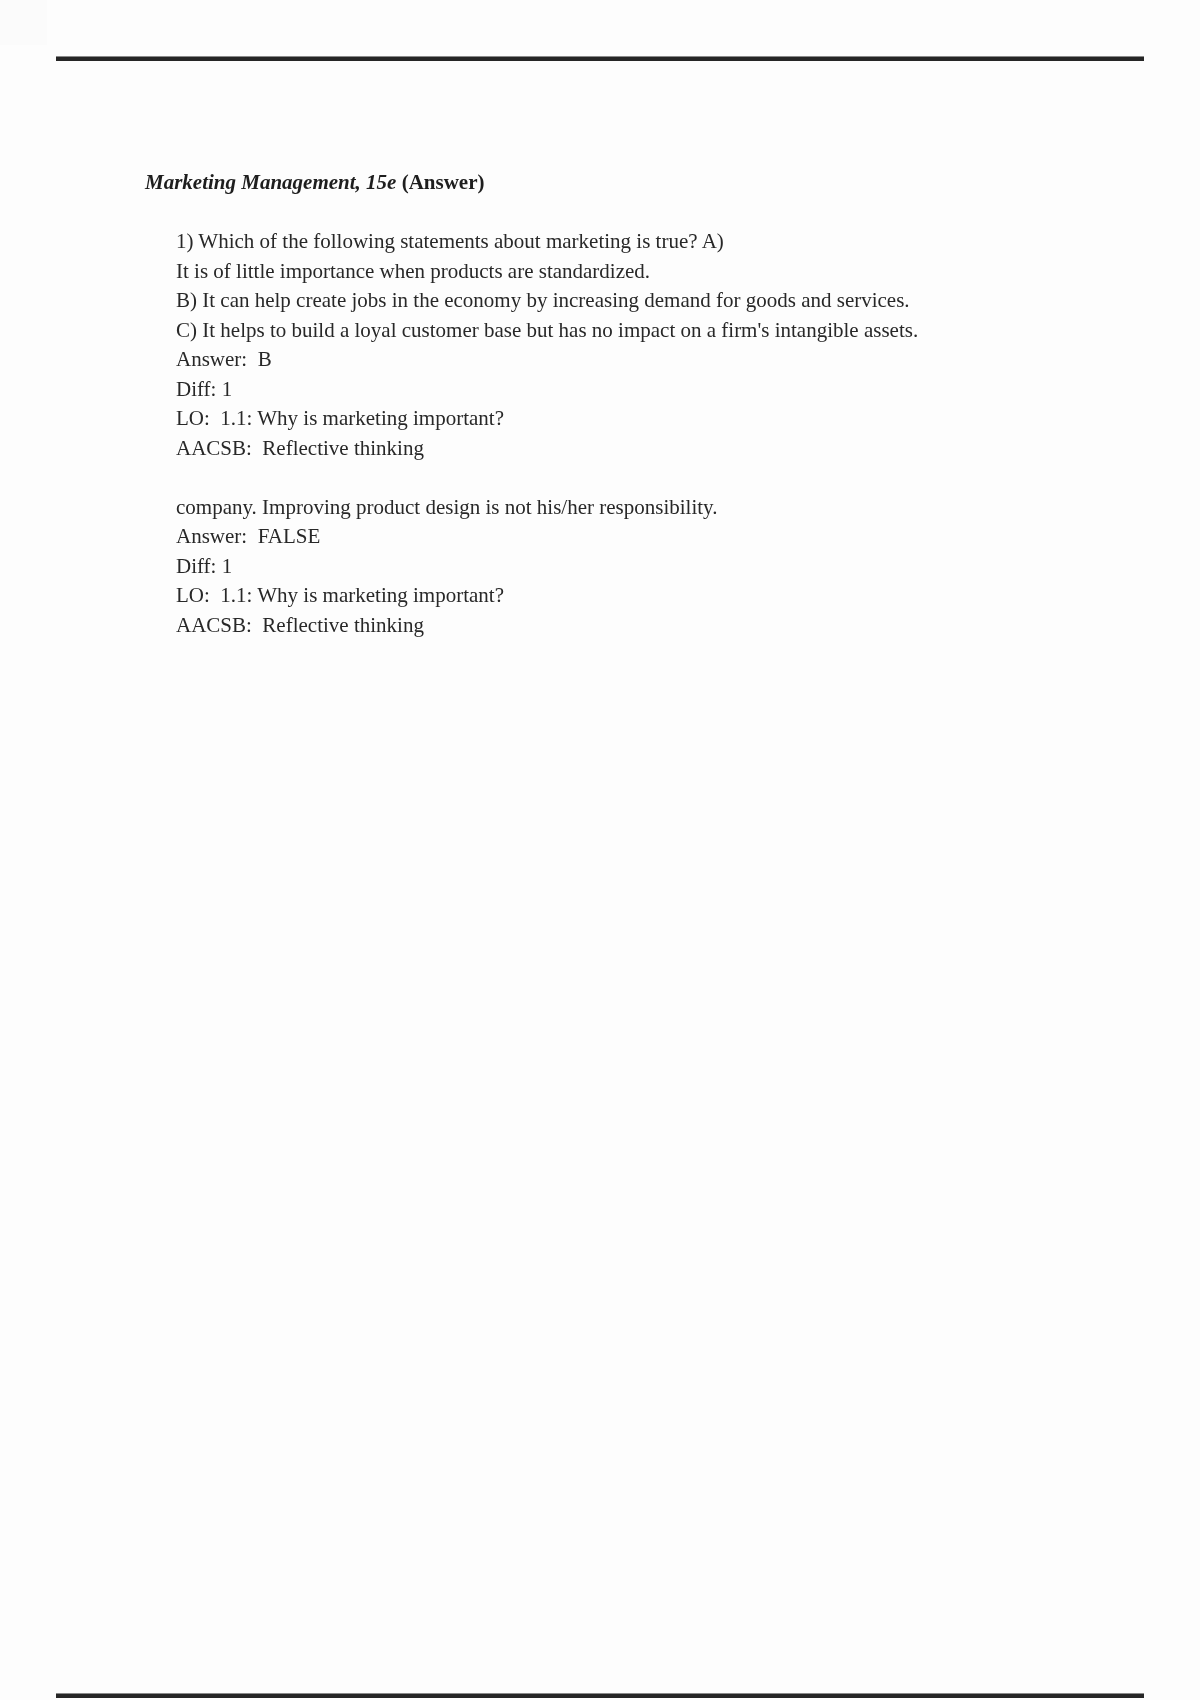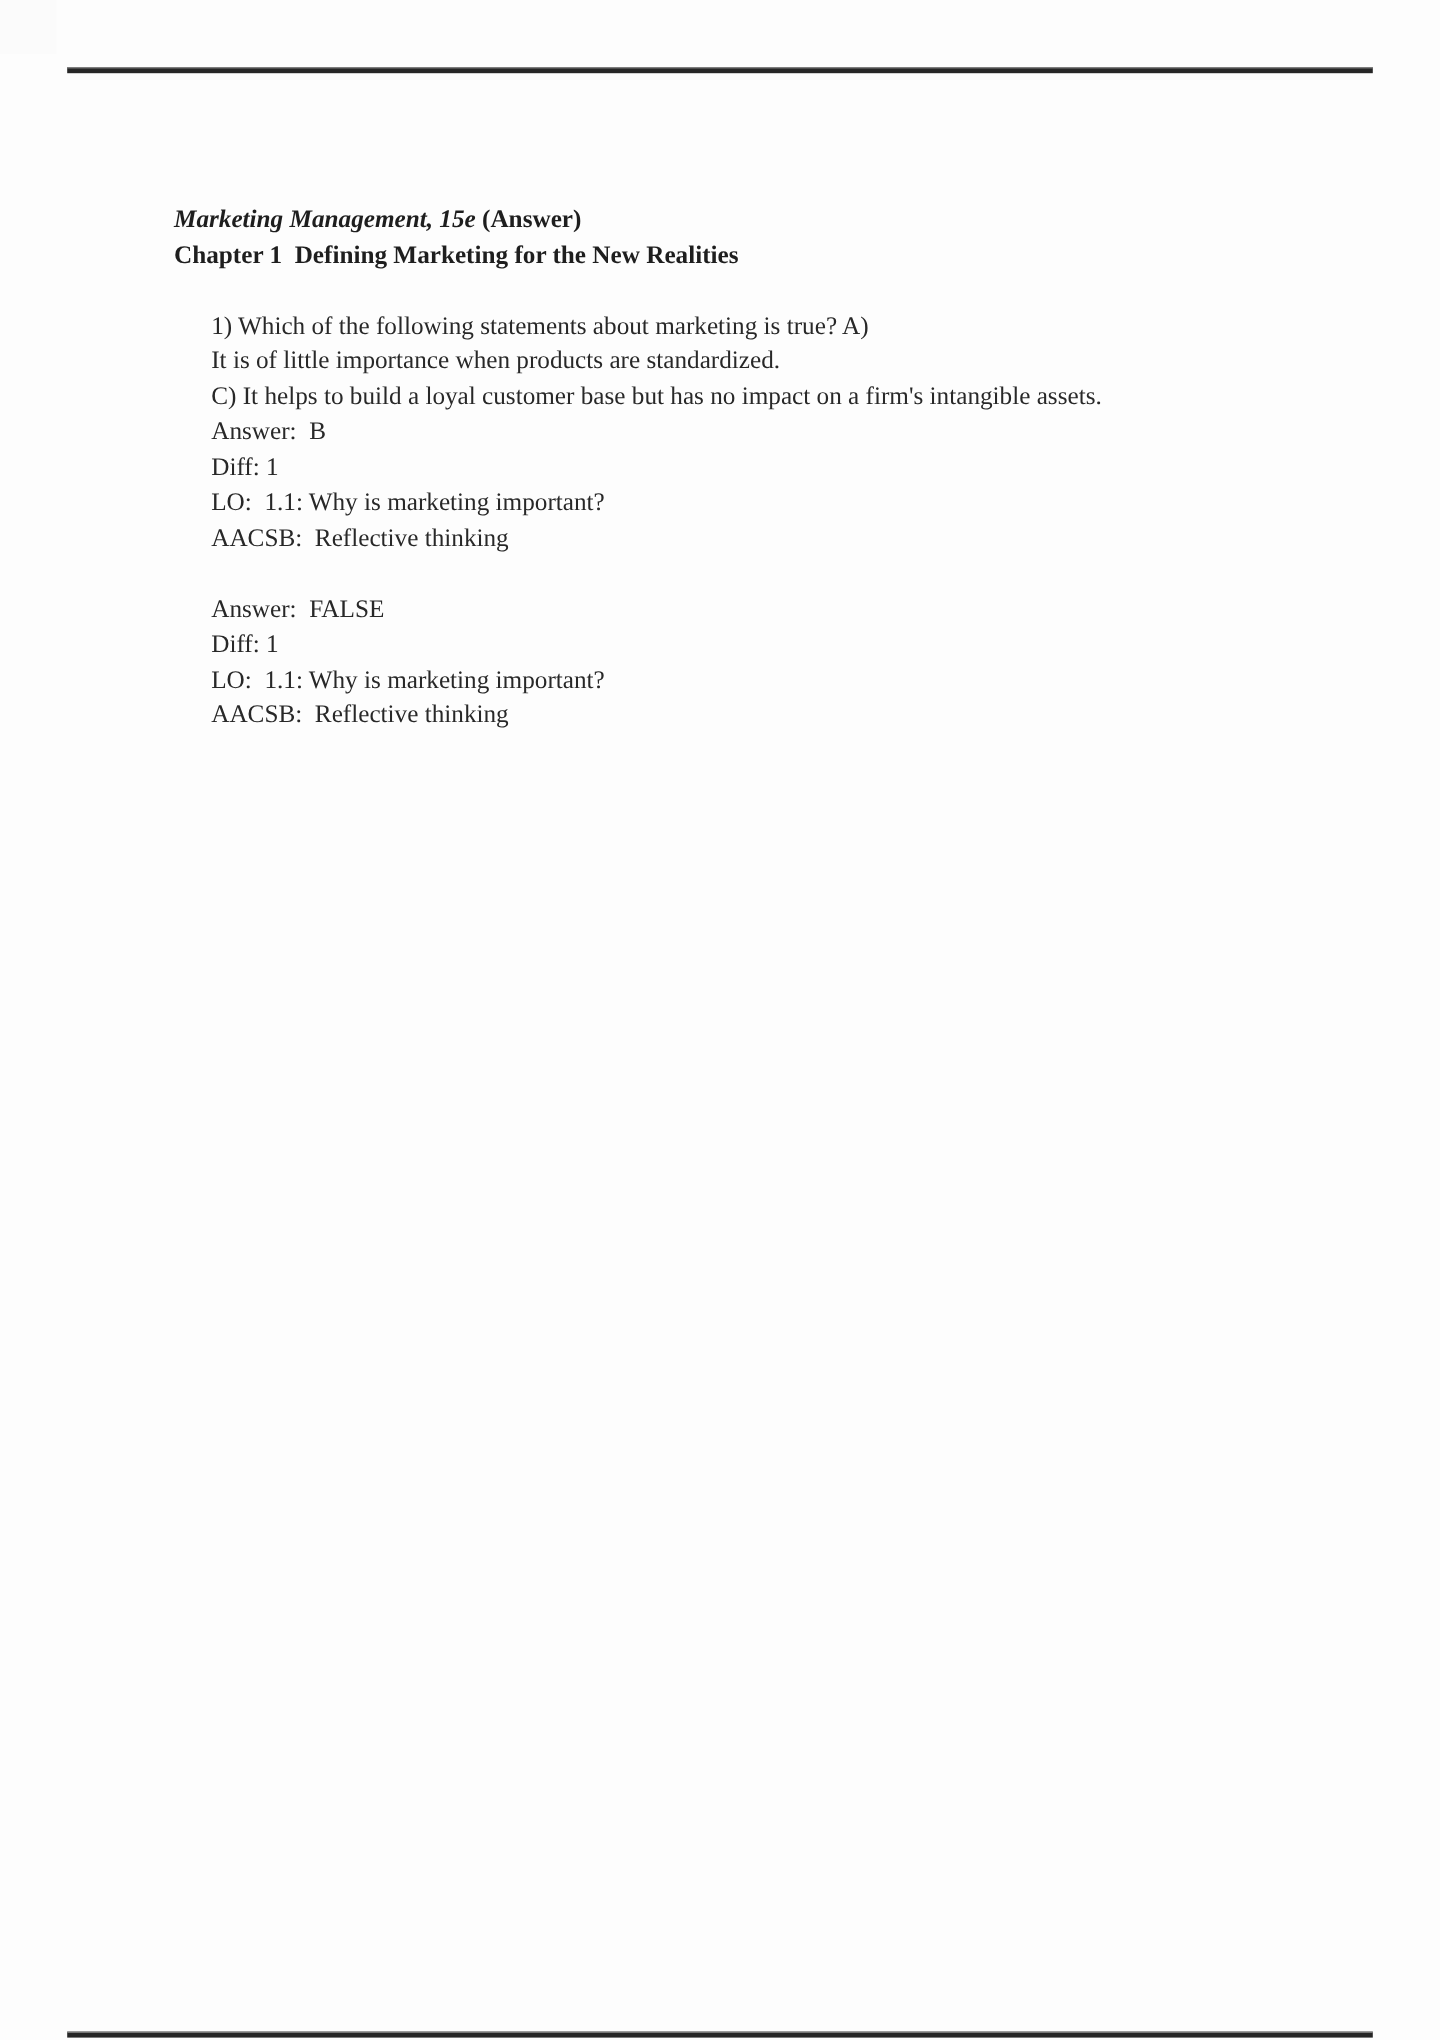--- a/index.html
+++ b/index.html
@@ -58,33 +58,34 @@
 <body>
 
 <div class="corner-artifact"></div>
 <div class="rule rule-top"></div>
 <div class="rule rule-bottom"></div>
 
 <div class="content">
 
   <div class="doc-header">
     <div class="line"><span class="book-title-italic">Marketing Management, 15e</span><span> (Answer)</span></div>
-    <div class="line">Chapter 1  Defining Marketing for the New Realities</div>
   </div>
 
   <div class="question-block">
     <div class="line">1) Which of the following statements about marketing is true? A)</div>
     <div class="line">It is of little importance when products are standardized.</div>
+    <div class="line">B) It can help create jobs in the economy by increasing demand for goods and services.</div>
     <div class="line">C) It helps to build a loyal customer base but has no impact on a firm's intangible assets.</div>
     <div class="line">Answer:  B</div>
     <div class="line">Diff: 1</div>
     <div class="line">LO:  1.1: Why is marketing important?</div>
     <div class="line">AACSB:  Reflective thinking</div>
   </div>
 
   <div class="question-block">
+    <div class="line">company. Improving product design is not his/her responsibility.</div>
     <div class="line">Answer:  FALSE</div>
     <div class="line">Diff: 1</div>
     <div class="line">LO:  1.1: Why is marketing important?</div>
     <div class="line">AACSB:  Reflective thinking</div>
   </div>
 
 </div>
 
 </body></html>

